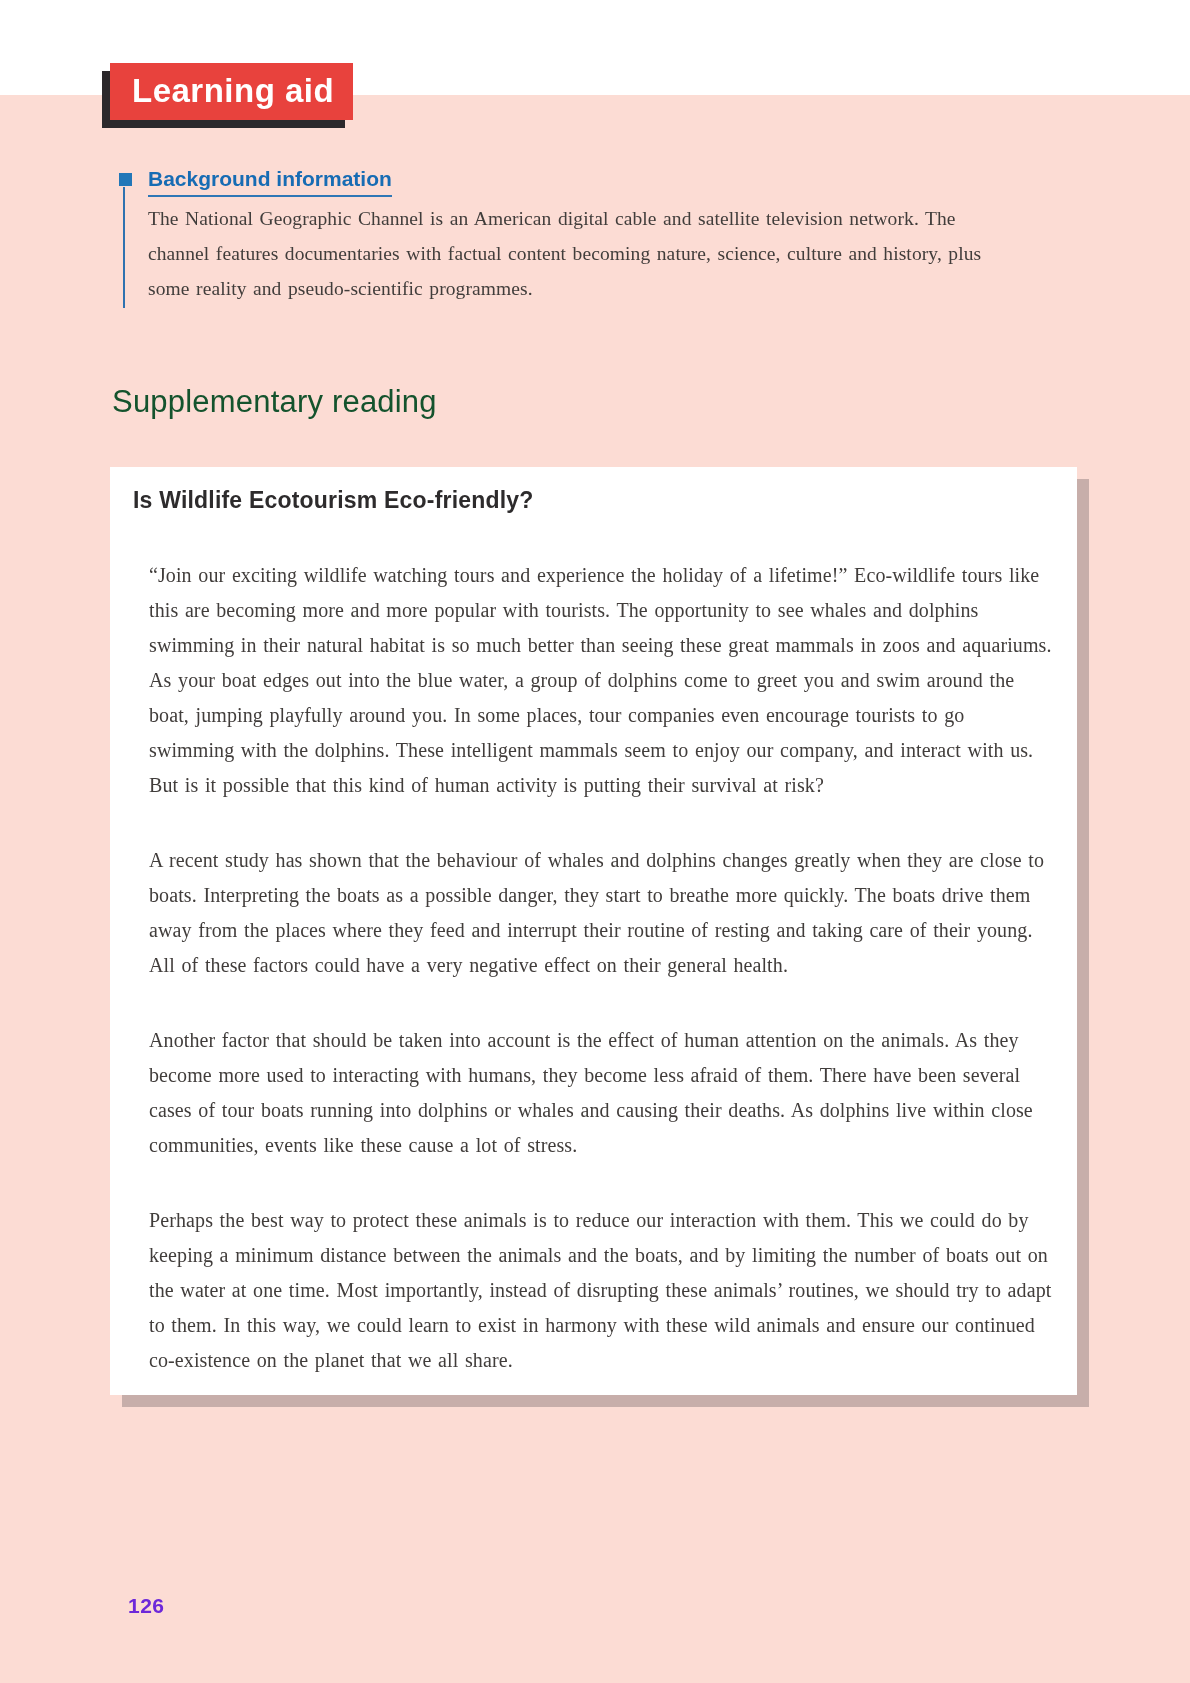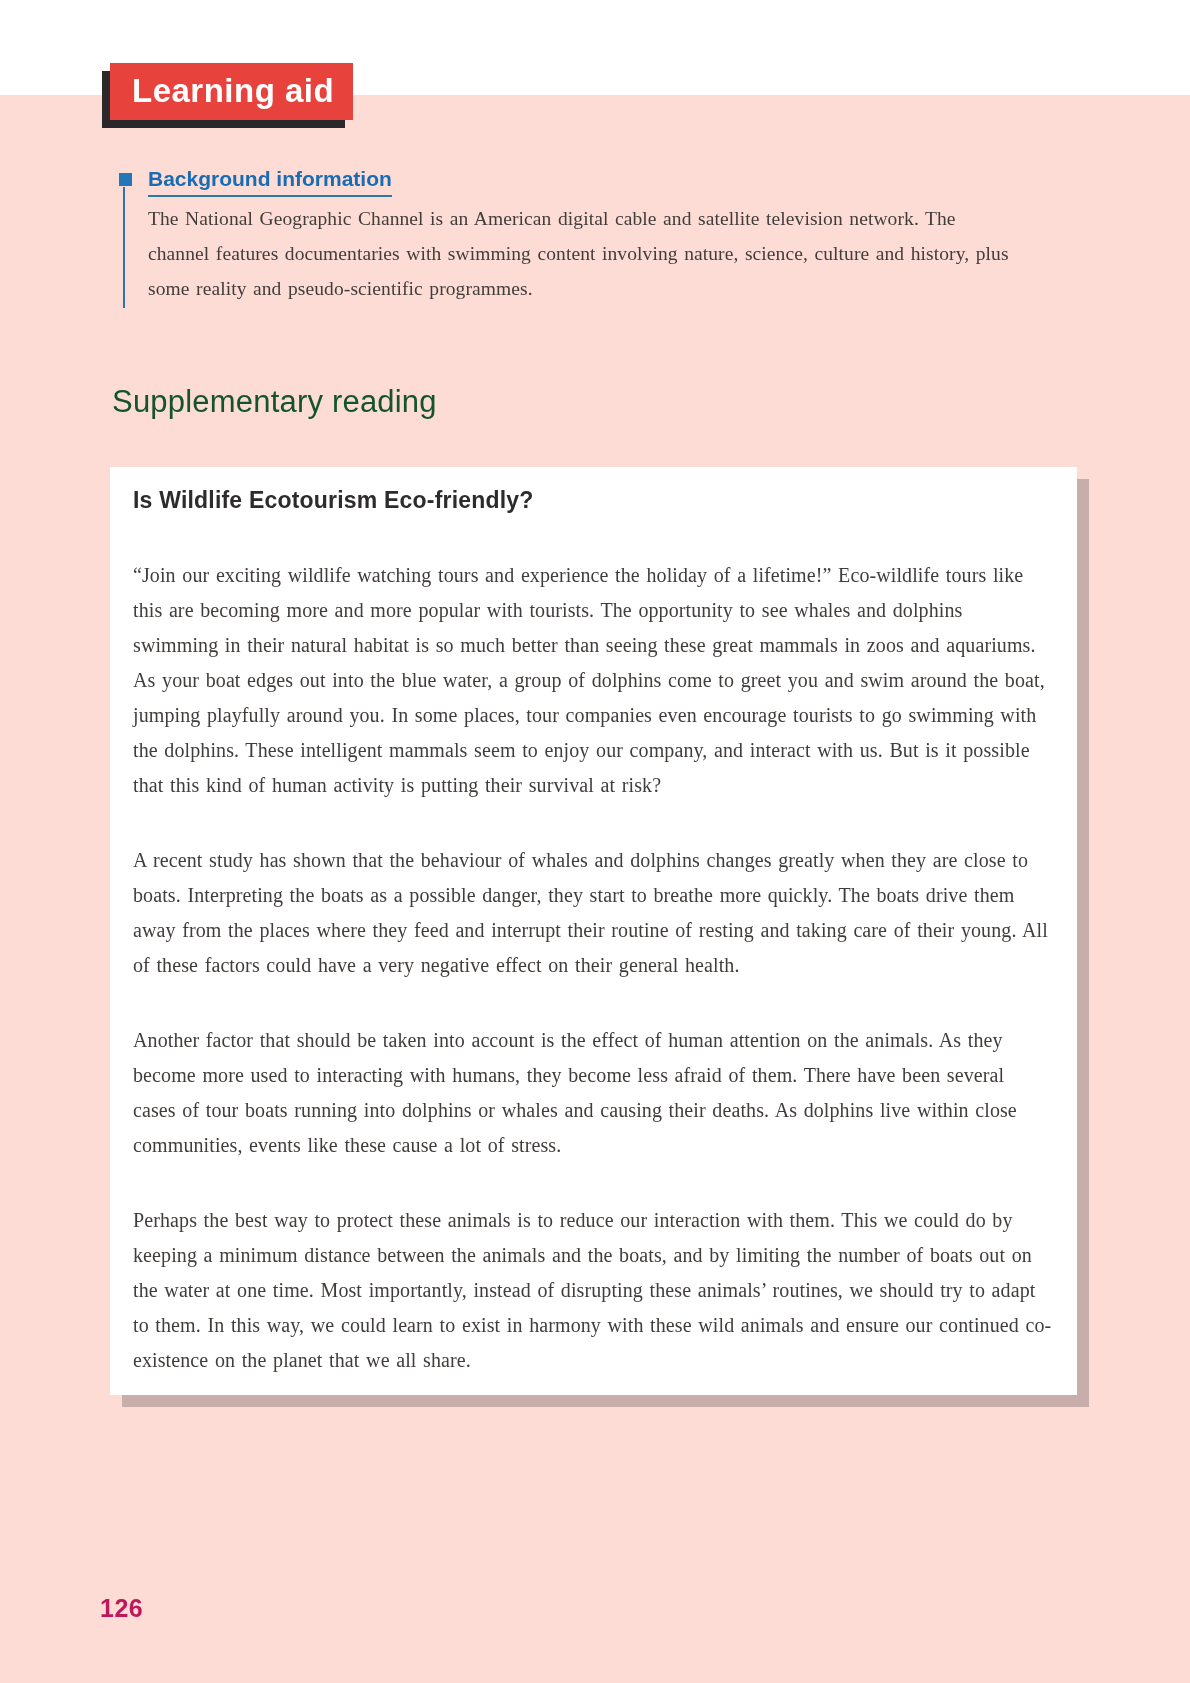--- a/index.html
+++ b/index.html
@@ -101,50 +101,50 @@
     padding: 20px 24px 0 23px;
   }
   .card-title {
     margin: 0 0 44px 0;
     font-size: 23px;
     font-weight: 700;
     letter-spacing: 0.2px;
     color: #2d2b2c;
   }
   .card-para {
-    margin: 0 0 40px 0;
+    margin: 0 0 40px 16px;
     font-family: "Liberation Serif", serif;
     font-size: 20px;
     line-height: 35px;
     letter-spacing: 0.1px;
     word-spacing: 1.5px;
     color: #413d3b;
   }
 
   .page-number {
     position: absolute;
-    left: 100px; top: 1594px;
-    font-size: 25px;
+    left: 128px; top: 1594px;
+    font-size: 21px;
     font-weight: 700;
     letter-spacing: 0.5px;
-    color: #be185d;
+    color: #6d28d9;
   }
 </style>
 </head>
 <body>
 
 <div class="top-band"></div>
 
 <div class="banner-shadow"></div>
 <div class="banner">Learning aid</div>
 
 <div class="bullet-square"></div>
 <div class="bullet-rule"></div>
 <div class="bg-heading">Background information</div>
-<div class="bg-body">The National Geographic Channel is an American digital cable and satellite television network. The channel features documentaries with swimming content involving nature, science, culture and history, plus some reality and pseudo-scientific programmes.</div>
+<div class="bg-body">The National Geographic Channel is an American digital cable and satellite television network. The channel features documentaries with factual content becoming nature, science, culture and history, plus some reality and pseudo-scientific programmes.</div>
 
 <div class="supp-heading">Supplementary reading</div>
 
 <div class="card-shadow"></div>
 <div class="card">
   <h3 class="card-title">Is Wildlife Ecotourism Eco-friendly?</h3>
   <p class="card-para">“Join our exciting wildlife watching tours and experience the holiday of a lifetime!” Eco-wildlife tours like this are becoming more and more popular with tourists. The opportunity to see whales and dolphins swimming in their natural habitat is so much better than seeing these great mammals in zoos and aquariums. As your boat edges out into the blue water, a group of dolphins come to greet you and swim around the boat, jumping playfully around you. In some places, tour companies even encourage tourists to go swimming with the dolphins. These intelligent mammals seem to enjoy our company, and interact with us. But is it possible that this kind of human activity is putting their survival at risk?</p>
   <p class="card-para">A recent study has shown that the behaviour of whales and dolphins changes greatly when they are close to boats. Interpreting the boats as a possible danger, they start to breathe more quickly. The boats drive them away from the places where they feed and interrupt their routine of resting and taking care of their young. All of these factors could have a very negative effect on their general health.</p>
   <p class="card-para">Another factor that should be taken into account is the effect of human attention on the animals. As they become more used to interacting with humans, they become less afraid of them. There have been several cases of tour boats running into dolphins or whales and causing their deaths. As dolphins live within close communities, events like these cause a lot of stress.</p>
   <p class="card-para">Perhaps the best way to protect these animals is to reduce our interaction with them. This we could do by keeping a minimum distance between the animals and the boats, and by limiting the number of boats out on the water at one time. Most importantly, instead of disrupting these animals’ routines, we should try to adapt to them. In this way, we could learn to exist in harmony with these wild animals and ensure our continued co-existence on the planet that we all share.</p>

